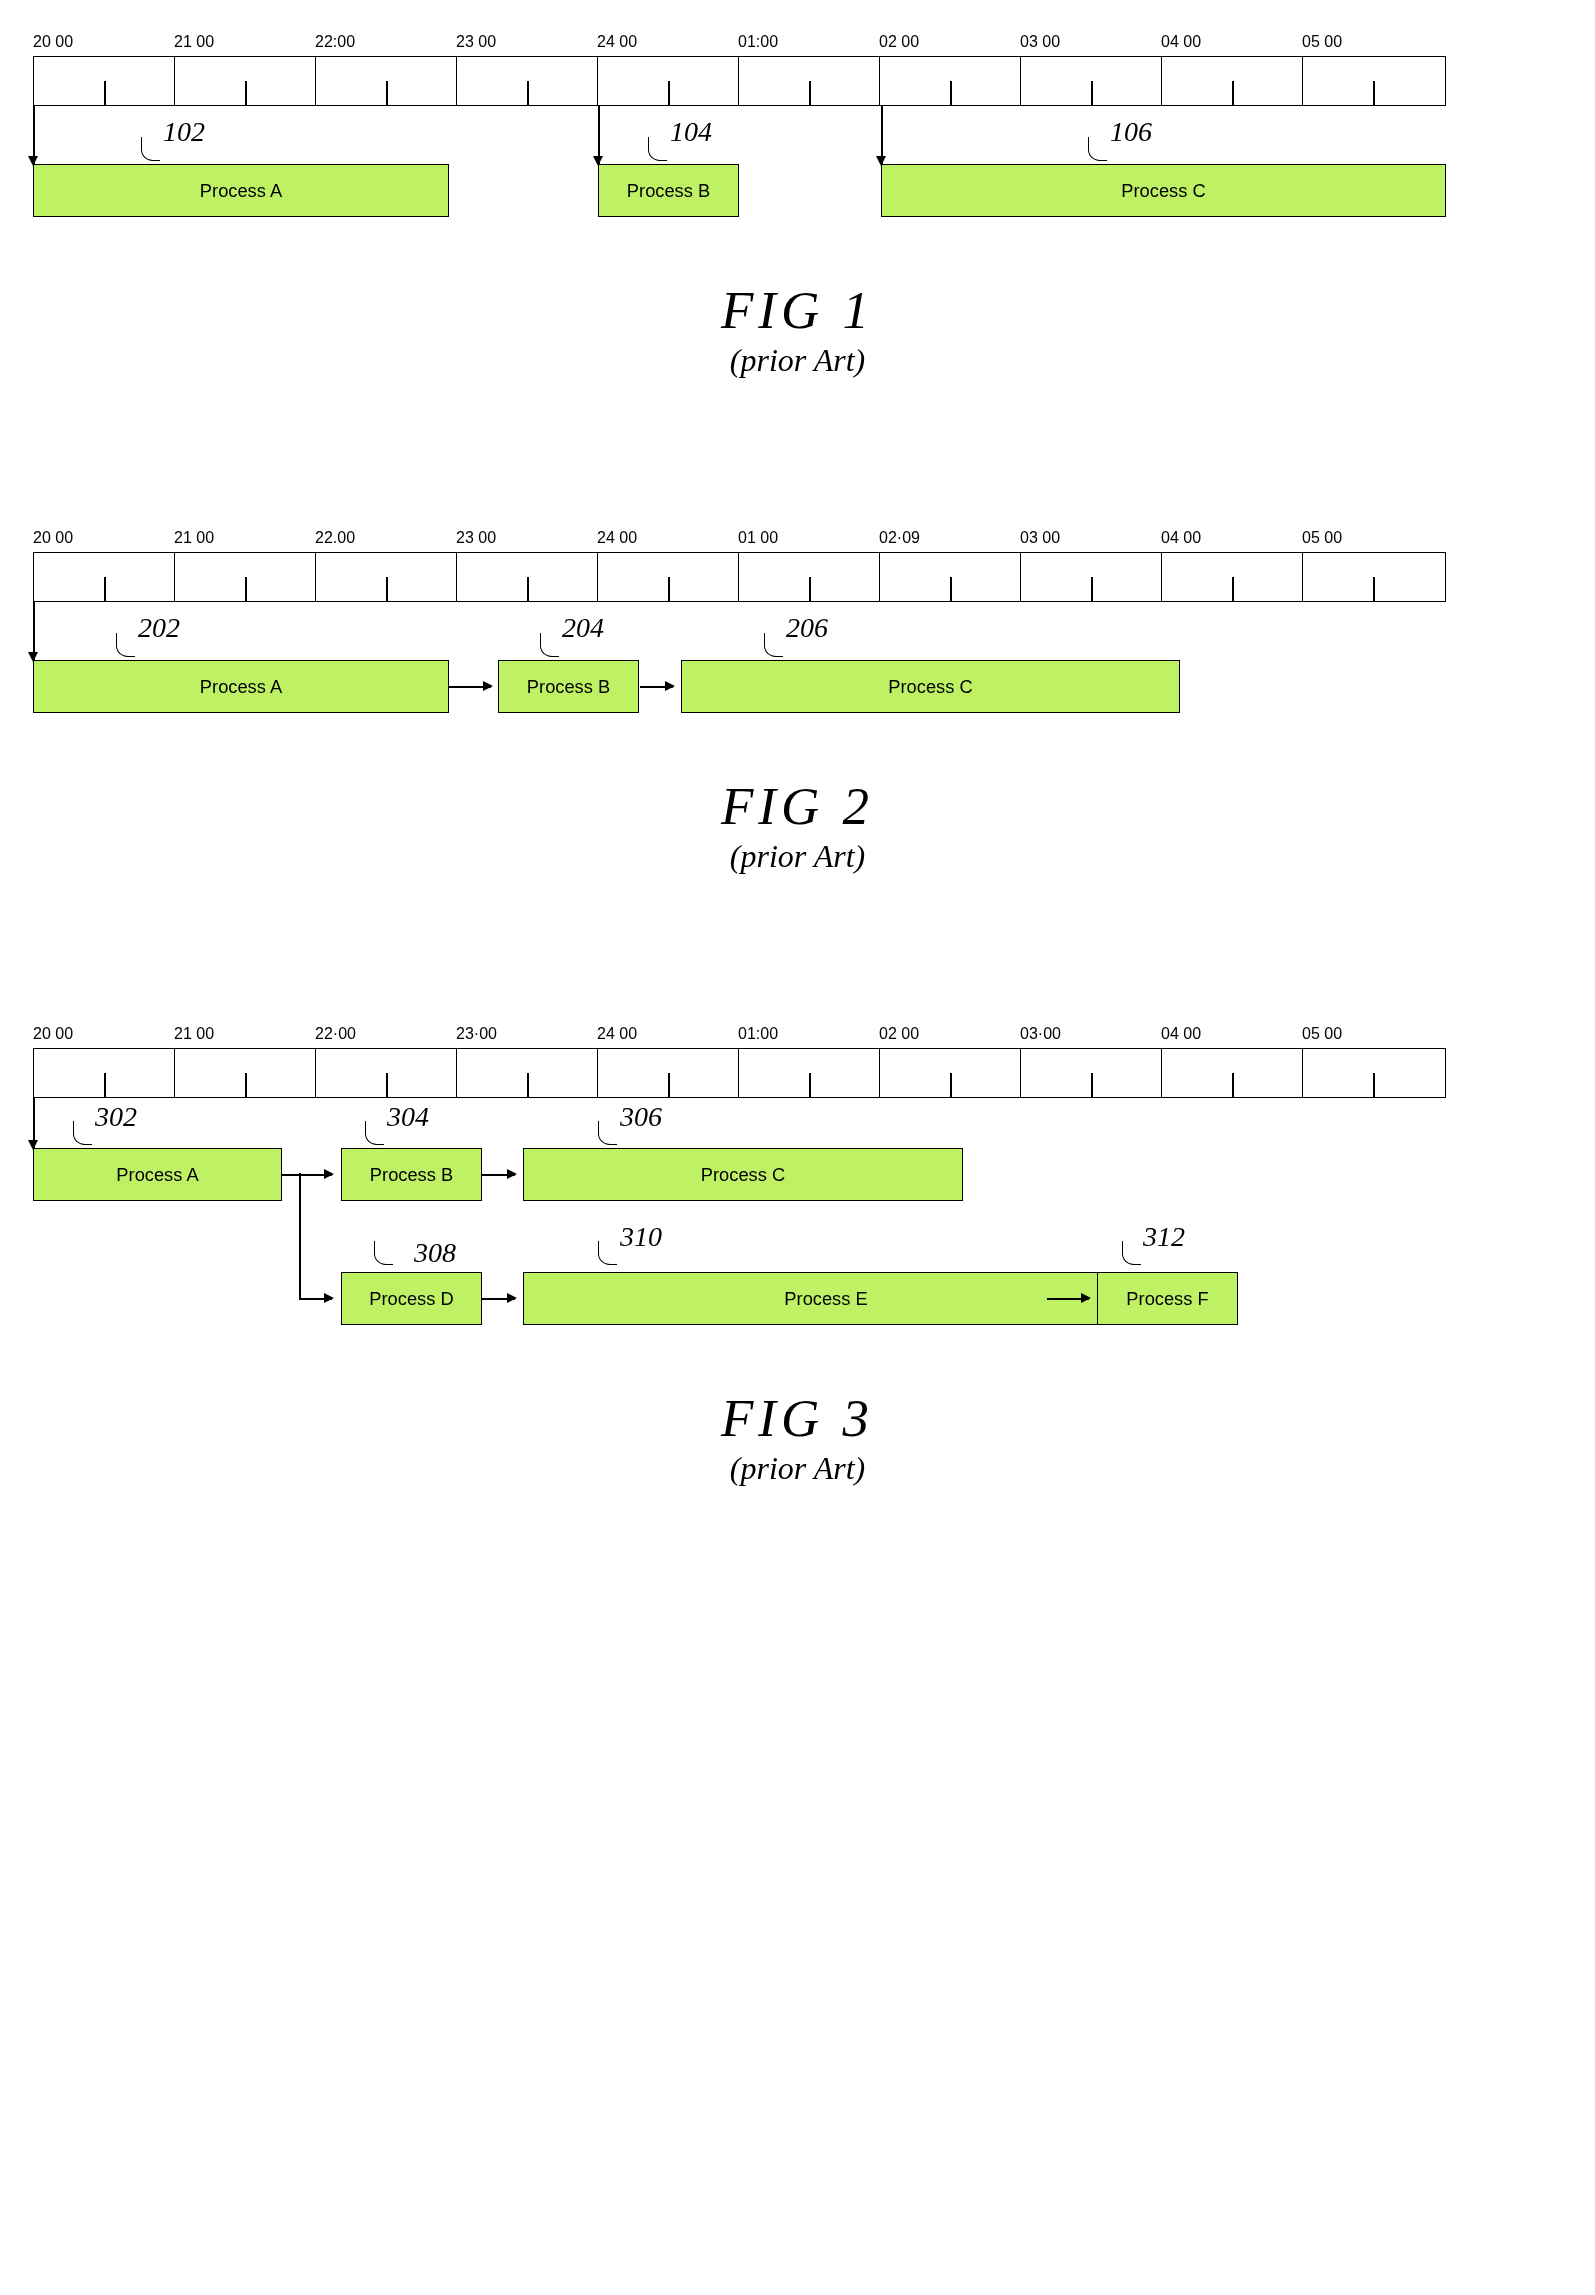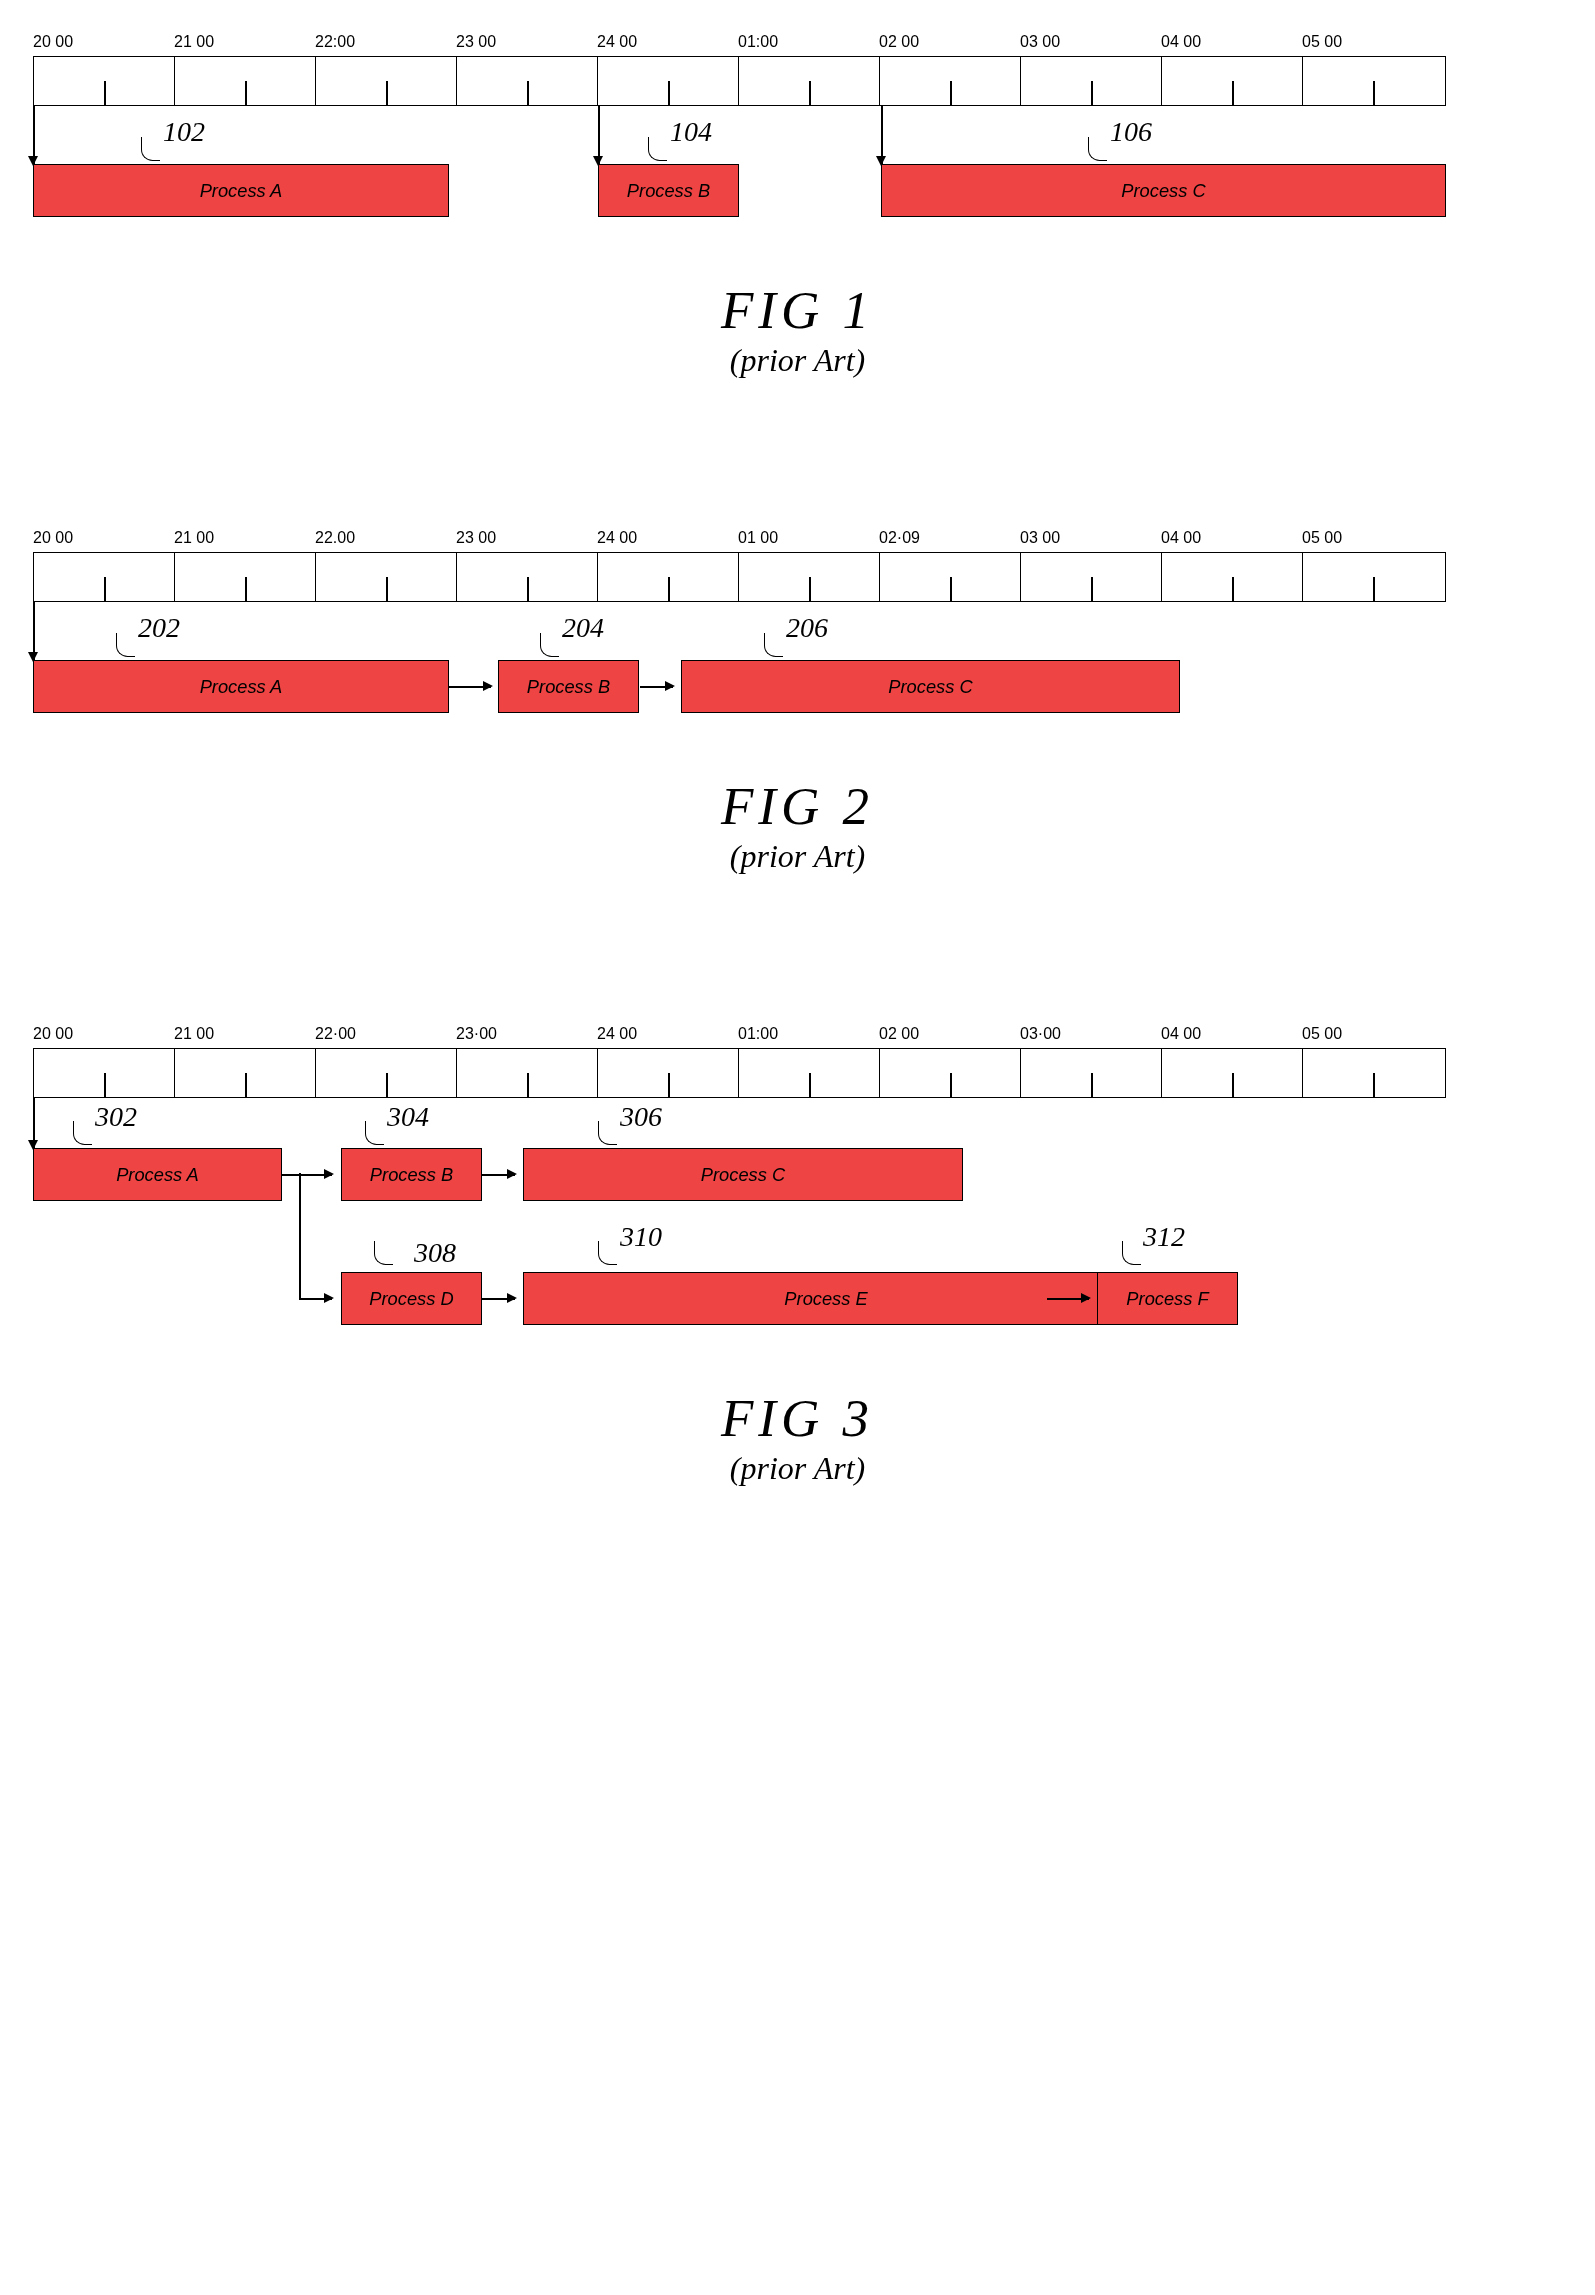--- a/index.html
+++ b/index.html
@@ -74,22 +74,21 @@
   }
   .pbox {
     position: absolute;
     border: 1.7px solid #000;
     height: 53px;
     box-sizing: border-box;
     display: flex;
     align-items: center;
     justify-content: center;
     font-size: 18.3px;
-    background: #ef4444;
-    font-style: italic;
+    background: #bef264;
   }
   .callout {
     position: absolute;
     font-family: "Comic Sans MS", cursive;
     font-size: 28px;
     font-style: italic;
   }
   .hook {
     position:absolute;
     width:18.3px;

